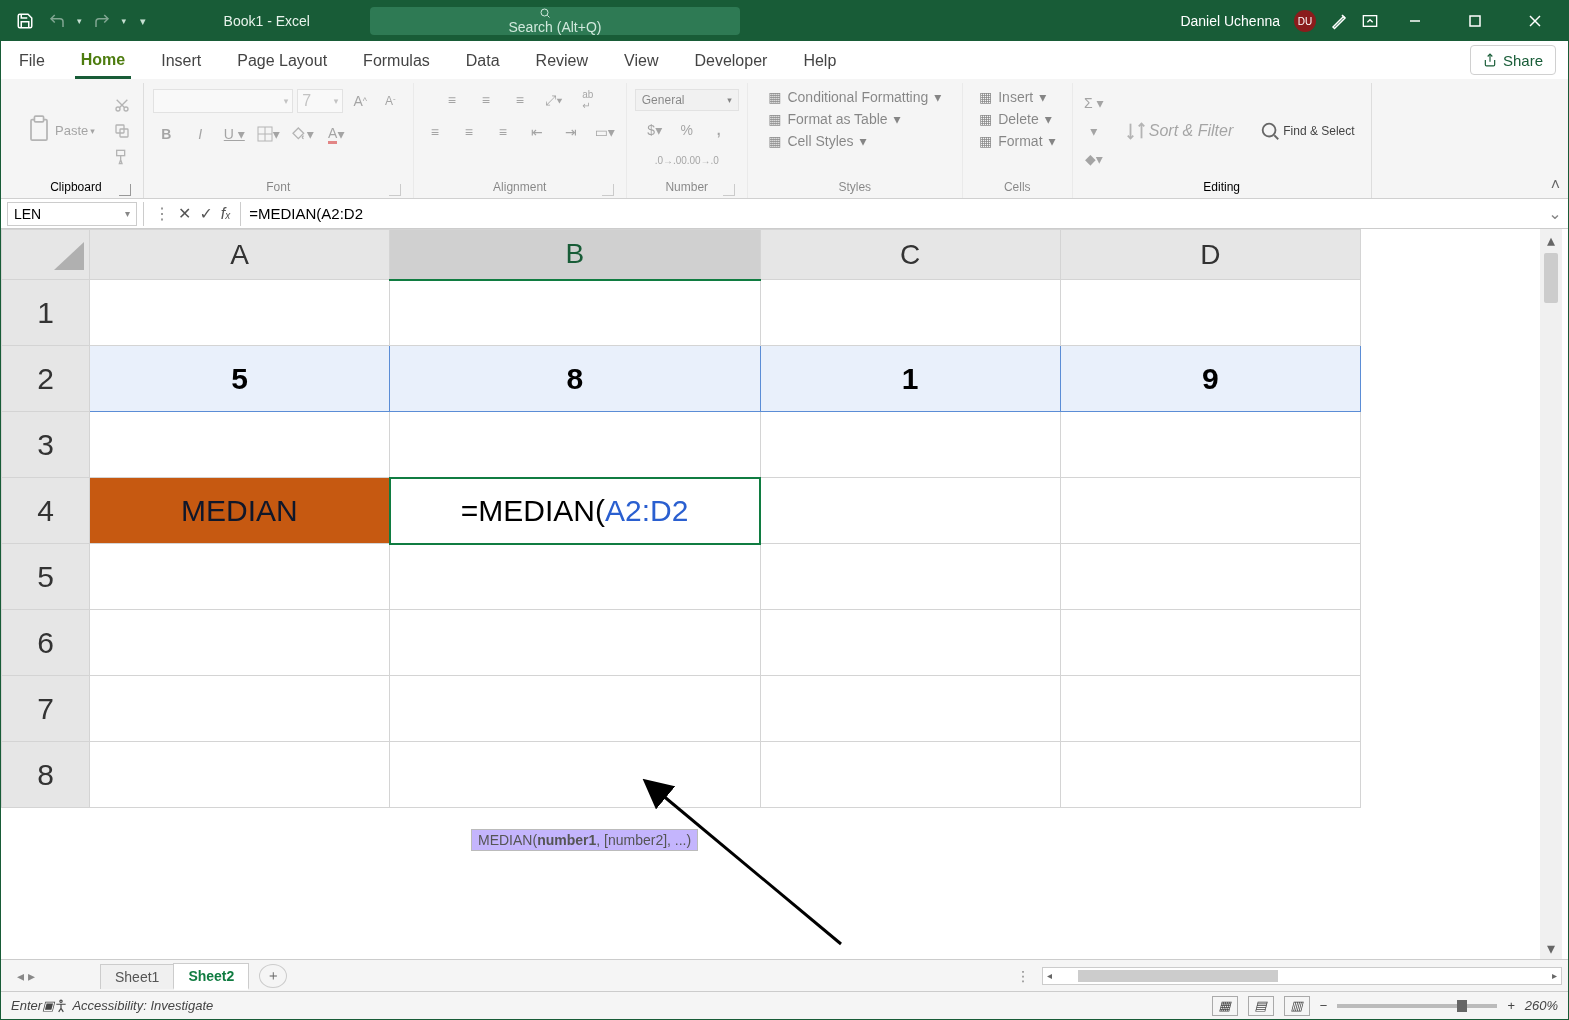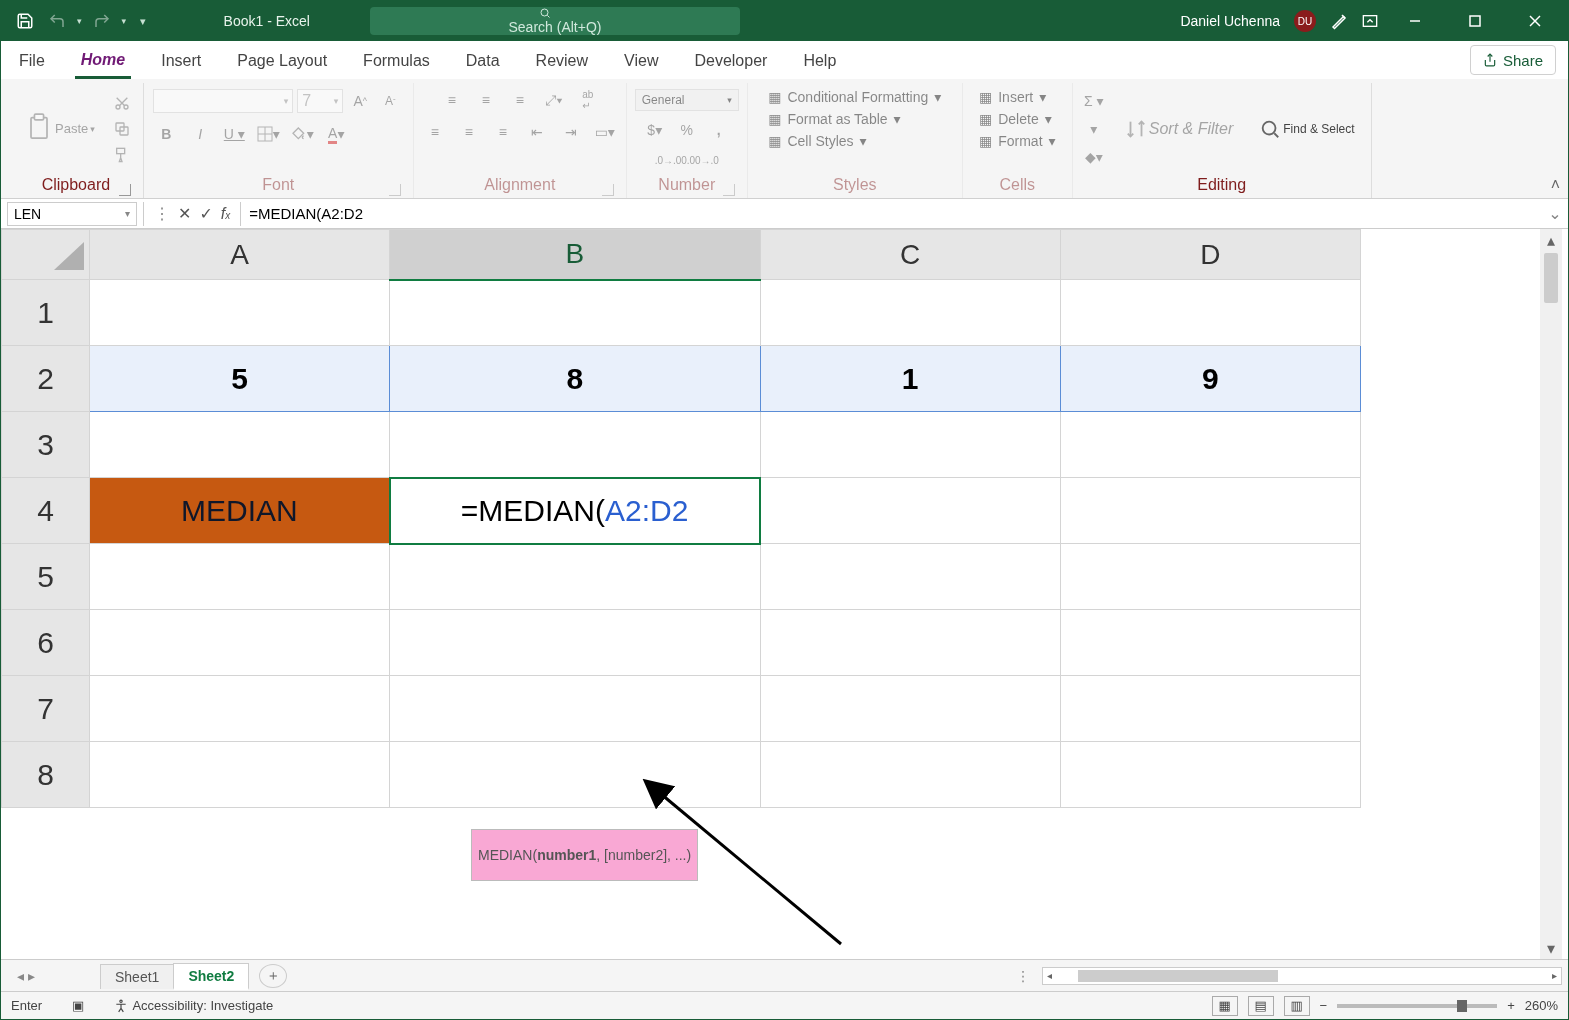--- a/index.html
+++ b/index.html
@@ -13,29 +13,29 @@
   .titlebar .title { flex: 0 0 auto; margin-left: 66px; color: #e8f3ec; }
   .titlebar .search { margin-left: 60px; width: 370px; height: 28px; background: #2e7a54; border-radius: 4px; display: flex; align-items: center; padding: 0 10px; color: #d0e8dc; font-size: 14px; flex-direction: column; }
   .titlebar .search svg { margin-right: 20px; }
   .titlebar .right { margin-left: auto; display: flex; align-items: center; gap: 14px; padding-right: 10px; }
   .titlebar .avatar { width: 22px; height: 22px; border-radius: 50%; background: #8a1c1c; display: flex; align-items: center; justify-content: center; font-size: 10px; color: #fff; }
   .titlebar .winbtn { width: 46px; height: 40px; display: flex; align-items: center; justify-content: center; cursor: pointer; }
 
   
   .ribbon-tabs { height: 38px; background: #fff; display: flex; align-items: flex-end; padding: 0 12px; border-bottom: none; gap: 24px; color: #444; font-size: 16px; }
   .ribbon-tab { height: 36px; display: flex; align-items: center; padding: 0 6px; cursor: pointer; }
-  .ribbon-tab.active { font-weight: 600; border-bottom: 3px solid #185c37; color: #701a75; font-style: italic; }
+  .ribbon-tab.active { font-weight: 600; border-bottom: 3px solid #185c37; color: #4d7c0f; }
   .share-btn { margin-left: auto; height: 30px; padding: 4px 12px; border: 1px solid #d0d0d0; border-radius: 4px; display: flex; align-items: center; gap: 6px; color: #185c37; font-size: 15px; cursor: pointer; margin-bottom: 4px; }
 
   
   .ribbon { height: 120px; background: #f5f5f5; display: flex; padding: 4px 8px 0 8px; border-bottom: 1px solid #d0d0d0; position: relative; }
   .rgroup { display: flex; flex-direction: column; align-items: center; padding: 0 8px; border-right: 1px solid #ddd; height: 100%; }
   .rgroup:last-child { border-right: none; }
   .rgroup-body { flex: 1; display: flex; align-items: center; gap: 6px; }
-  .rgroup-label { font-size: 16px; color: #7f1d1d; padding: 2px 0 4px 0; display:flex; align-items:center; gap:12px; width:100%; justify-content:center; position:relative;}
+  .rgroup-label { font-size: 12px; color: #000000; padding: 2px 0 4px 0; display:flex; align-items:center; gap:12px; width:100%; justify-content:center; position:relative;}
   .dlaunch { position:absolute; right:4px; bottom:2px; width:12px; height:12px; border:1px solid #999; border-top:none; border-left:none; cursor:pointer;}
   .disabled { opacity: 0.45; }
   .btncol { display:flex; flex-direction:column; gap:4px; }
   .smbtn { width: 26px; height: 22px; display:flex; align-items:center; justify-content:center; cursor:pointer; color:#444; font-size:14px;}
   .bigbtn { display:flex; flex-direction:row; align-items:center; justify-content:center; padding:4px 8px; cursor:pointer; font-size:13px; color:#444; gap:2px;}
   .ribbon-collapse { position:absolute; right:8px; bottom:4px; cursor:pointer; color:#666; }
 
   
   .fbar { height: 30px; display:flex; align-items:center; border-bottom:1px solid #ccc; background:#fff; }
   .namebox { width:130px; height:24px; border:1px solid #ccc; margin:0 6px; display:flex; align-items:center; padding:0 6px; font-size:14px; justify-content:space-between; }
@@ -54,21 +54,21 @@
   .sheet thead th.selcol { background:#d0d0d0; color:#185c37; border-bottom:2px solid #107c41;}
   .sheet tbody th { background:#e6e6e6; width:88px; font-size:30px; font-weight:400; color:#333; }
   .sheet td { height:66px; font-size:30px; text-align:center; }
   .sheet tbody th.selrow { background:#e6e6e6; }
   .colw { width: 300px; }
   .colw2 { width: 370px; }
   .dband { background:#e9f0fb; border:1px solid #5b8dd6 !important; font-weight:700;}
   .medlabel { background:#c65911; color:#0f172a; font-weight:400; font-size:30px; }
   .activecell { border:2px solid #107c41 !important; text-align:left !important; padding-left:70px !important; font-size:26px; position:relative;}
   .activecell .range { color:#2a5fd0; }
-  .tooltip { position:absolute; left:470px; top:600px; font-size:14px; background:#f9a8d4; border:1px solid #bbb; padding:17px 6px; color:#555; white-space:nowrap;}
+  .tooltip { position:absolute; left:470px; top:600px; font-size:14px; background:#c4b5fd; border:1px solid #bbb; padding:2px 6px; color:#555; white-space:nowrap;}
   .tooltip b{font-weight:700;}
 
   .marchants { position:absolute; right:6px; top:0; bottom:0; width:22px; background:#f0f0f0; display:flex; flex-direction:column; align-items:center; }
   .marchants .up, .marchants .down { height:22px; width:100%; display:flex;align-items:center;justify-content:center; cursor:pointer; color:#666;}
   .marchants .thumb { width:14px; height:50px; background:#ccc; border-radius:2px; margin-top:2px;}
 
   
   .annotation { position:absolute; left:640px; top:710px; font-size:24px; font-weight:700; color:#000; }
   .arrow-svg { position:absolute; left:640px; top:545px; pointer-events:none; }
 
@@ -76,21 +76,21 @@
   .tabstrip { height:32px; display:flex; align-items:center; border-top:1px solid #ccc; background:#f5f5f5; font-size:14px; }
   .tabstrip .nav { width:40px; display:flex; justify-content:center; gap:4px; color:#888; padding-left:10px;}
   .sheettab { padding:4px 14px; border:1px solid #ccc; border-bottom:none; background:#fff; cursor:pointer; margin-left:-1px; position:relative; bottom:-1px;}
   .sheettab.inactive { background:#f0f0f0; color:#555;}
   .sheettab.active { color:#107c41; font-weight:600; border-bottom:2px solid #fff;}
   .addsheet { width:28px; height:24px; display:flex;align-items:center;justify-content:center; cursor:pointer; margin-left:10px; border:1px solid #ccc; border-radius:50%; color:#666;}
   .tabstrip .hscroll { margin-left:auto; width:520px; height:18px; border:1px solid #ccc; display:flex; align-items:center; background:#fff; margin-right:6px;}
   .tabstrip .hscroll .thumb{ width:200px; height:12px; background:#ccc; margin-left:22px;}
 
   
-  .statusbar { height:28px; background:#f5f5f5; border-top:1px solid #ccc; display:flex; align-items:center; font-size:13px; color:#444; padding:0 10px; gap:30px;}
+  .statusbar { height:28px; background:#f5f5f5; border-top:1px solid #ccc; display:flex; align-items:center; font-size:13px; color:#444; padding:0 10px; gap:0;font-style:italic;}
   .statusbar .right { margin-left:auto; display:flex; align-items:center; gap:10px;}
   .viewbtn{ width:26px;height:20px;border:1px solid #aaa; display:flex;align-items:center;justify-content:center; cursor:pointer;}
   .zoomslider{ width:160px; height:4px; background:#bbb; position:relative;}
   .zoomslider .knob{position:absolute; left:120px; top:-4px; width:10px;height:12px;background:#666;}
   svg { display:block; }
 </style>
 </head>
 <body>
 
 <div class="window">

